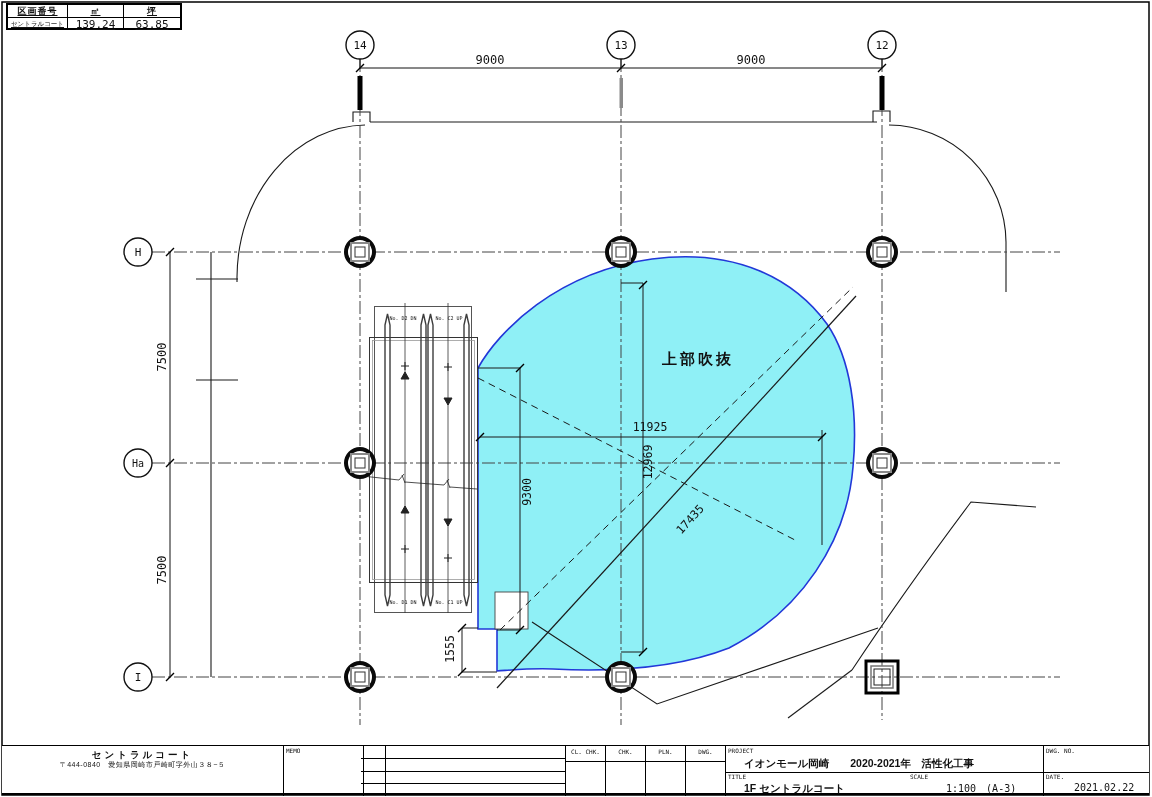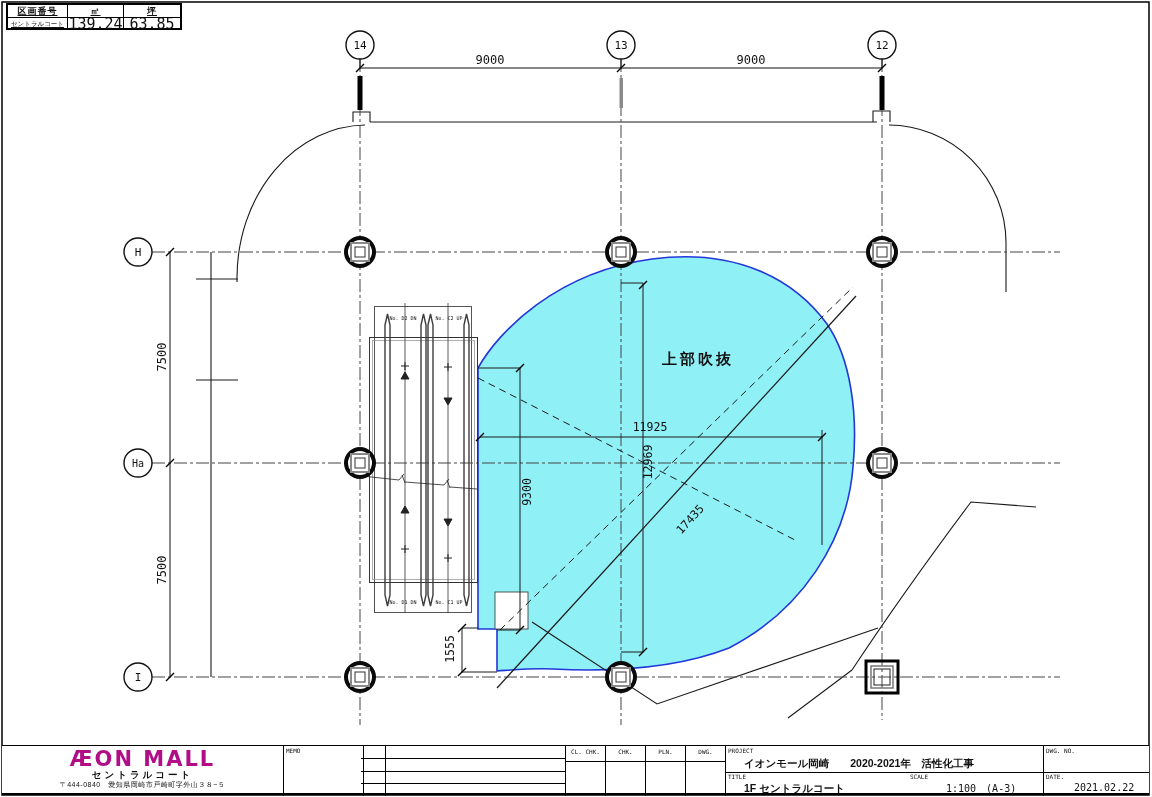--- a/index.html
+++ b/index.html
@@ -12,21 +12,21 @@
 
   
   #area-table{left:6px;top:3px;width:176px;height:27px;border:2px solid #000;background:#fff;
     display:grid;grid-template-columns:60px 56px 56px;grid-template-rows:13px 12px;text-decoration:underline;}
   #area-table div{border-right:1px solid #000;border-bottom:1px solid #000;
     display:flex;align-items:center;justify-content:center;overflow:hidden;white-space:nowrap;}
   #area-table div:nth-child(3n){border-right:none;}
   #area-table div:nth-child(n+4){border-bottom:none;}
   .at-head{font-size:9px;font-weight:bold;letter-spacing:1px;}
   .at-name{font-size:6.5px;}
-  .at-num{font-size:15px;font-family:"DejaVu Sans Mono",monospace;}
+  .at-num{font-size:11px;font-family:"DejaVu Sans Mono",monospace;}
 
   
   #titleblock{left:2px;top:745px;width:1147px;height:50px;border-top:1.6px solid #000;border-bottom:2px solid #000;background:#fff;}
   .tb-cell{position:absolute;box-sizing:border-box;border-left:1px solid #000;height:50px;top:0;}
   .tb-label{position:absolute;left:2px;top:1px;font-size:6px;font-family:"DejaVu Sans Mono",monospace;letter-spacing:0;}
   .hline{position:absolute;height:1px;background:#000;}
   #logo-cell{left:0;width:281px;border-left:none;text-align:center;padding-top:3px;}
   #logo-text{font-size:21px;font-weight:600;letter-spacing:2px;line-height:20px;font-family:"DejaVu Sans",sans-serif;}
   #company-name{font-size:9.5px;font-weight:bold;letter-spacing:3px;line-height:11px;}
   #company-addr{font-size:7px;letter-spacing:0.5px;line-height:9px;}
@@ -211,21 +211,20 @@
   <div class="at-head">㎡</div>
   <div class="at-head">坪</div>
   <div class="at-name">セントラルコート</div>
   <div class="at-num">139.24</div>
   <div class="at-num">63.85</div>
 </div>
 
 <div id="titleblock" class="abs">
 
   <div id="logo-cell" class="tb-cell">
-    <div id="logo-text" style="color:#B00D86;">ÆON MALL</div>
     <div id="company-name">セントラルコート</div>
     <div id="company-addr">〒444-0840　愛知県岡崎市戸崎町字外山３８−５</div>
   </div>
 
   <div class="tb-cell" style="left:281px;width:80px;">
     <span class="tb-label">MEMO</span>
   </div>
 
   <div class="tb-cell" style="left:361px;width:22px;"></div>
   <div class="tb-cell" style="left:383px;width:180px;"></div>

